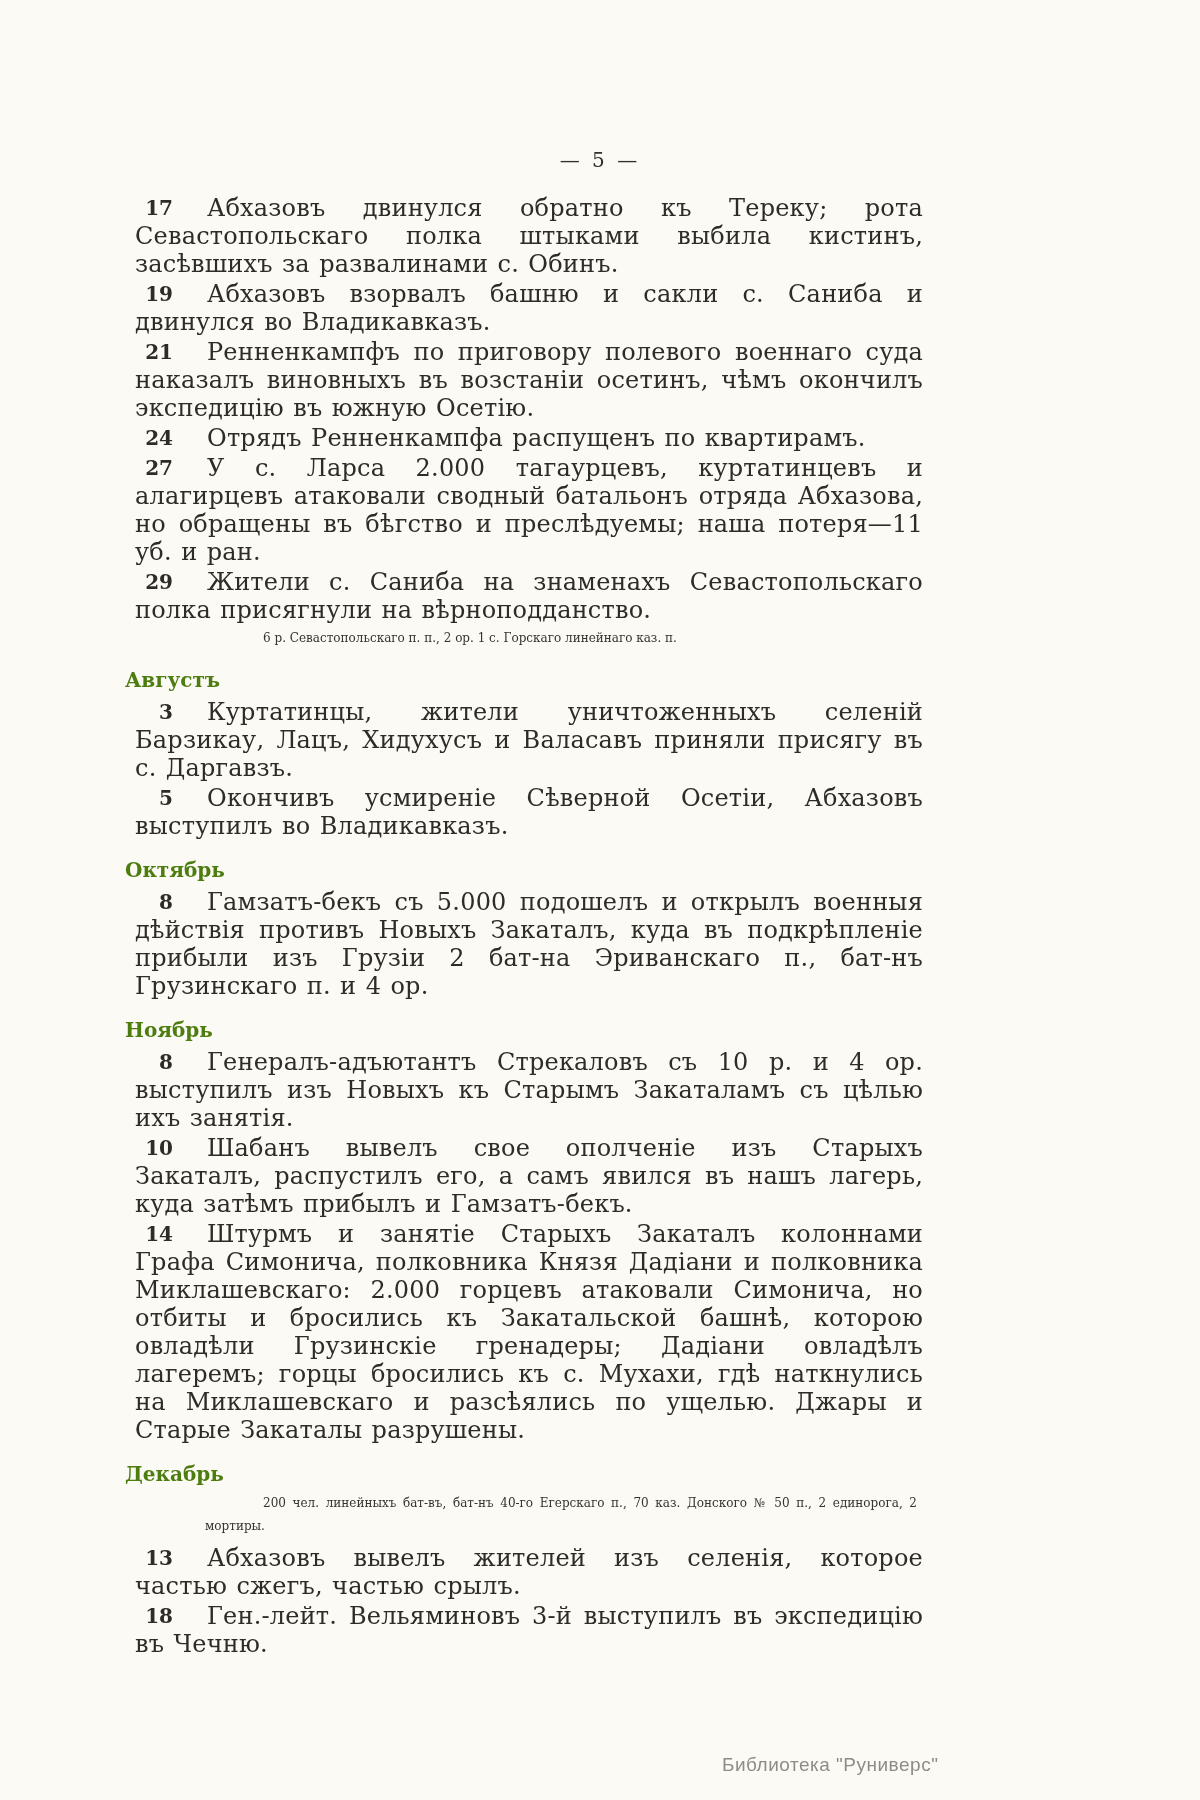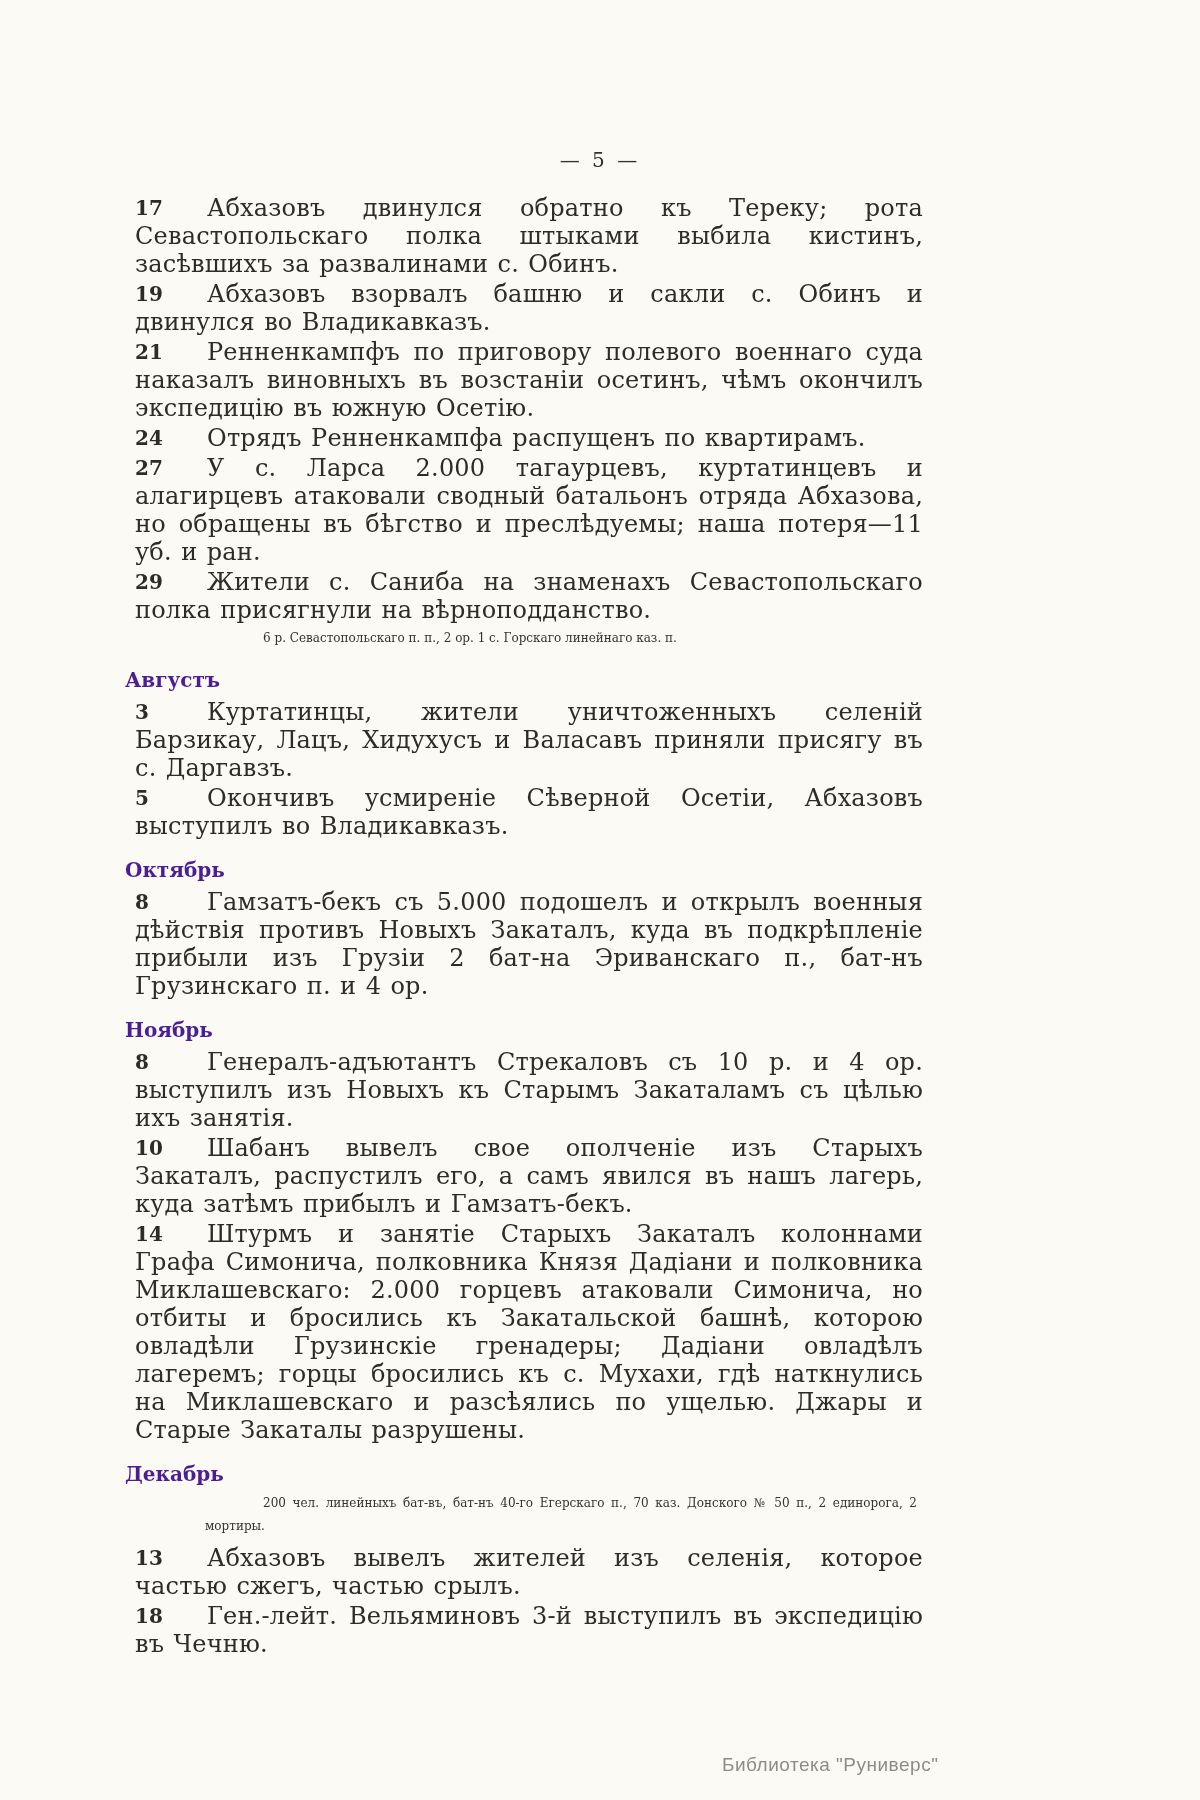--- a/index.html
+++ b/index.html
@@ -32,31 +32,32 @@
     top: 194px;
     left: 135px;
     width: 788px;
   }
   .month-header {
     font-weight: bold;
     font-size: 20px;
     margin-left: -10px;
     margin-top: 18px;
     margin-bottom: 6px;
-    color: #4c1d95;
+    color: #4d7c0f;
   }
   .entry {
     position: relative;
     margin-bottom: 2px;
   }
   .entry-date {
     position: absolute;
     left: 0;
     top: 0;
     width: 38px;
+    text-align: right;
     font-weight: bold;
     font-size: 20px;
     line-height: 28px;
   }
   .entry-text {
     font-size: 24px;
     line-height: 28px;
     text-indent: 72px;
     text-align: justify;
     letter-spacing: 0.2px;
@@ -90,21 +91,21 @@
   </div>
 
   <div class="content" id="sections-root">
       <section class="month-section">
         <div class="entry">
           <span class="entry-date">17</span>
           <p class="entry-text">Абхазовъ двинулся обратно къ Тереку; рота Севастопольскаго полка штыками выбила кистинъ, засѣвшихъ за развалинами с. Обинъ.</p>
         </div>
         <div class="entry">
           <span class="entry-date">19</span>
-          <p class="entry-text">Абхазовъ взорвалъ башню и сакли с. Обинъ и двинулся во Владикавказъ.</p>
+          <p class="entry-text">Абхазовъ взорвалъ башню и сакли с. Саниба и двинулся во Владикавказъ.</p>
         </div>
         <div class="entry">
           <span class="entry-date">21</span>
           <p class="entry-text">Ренненкампфъ по приговору полевого военнаго суда наказалъ виновныхъ въ возстаніи осетинъ, чѣмъ окончилъ экспедицію въ южную Осетію.</p>
         </div>
         <div class="entry">
           <span class="entry-date">24</span>
           <p class="entry-text">Отрядъ Ренненкампфа распущенъ по квартирамъ.</p>
         </div>
         <div class="entry">

